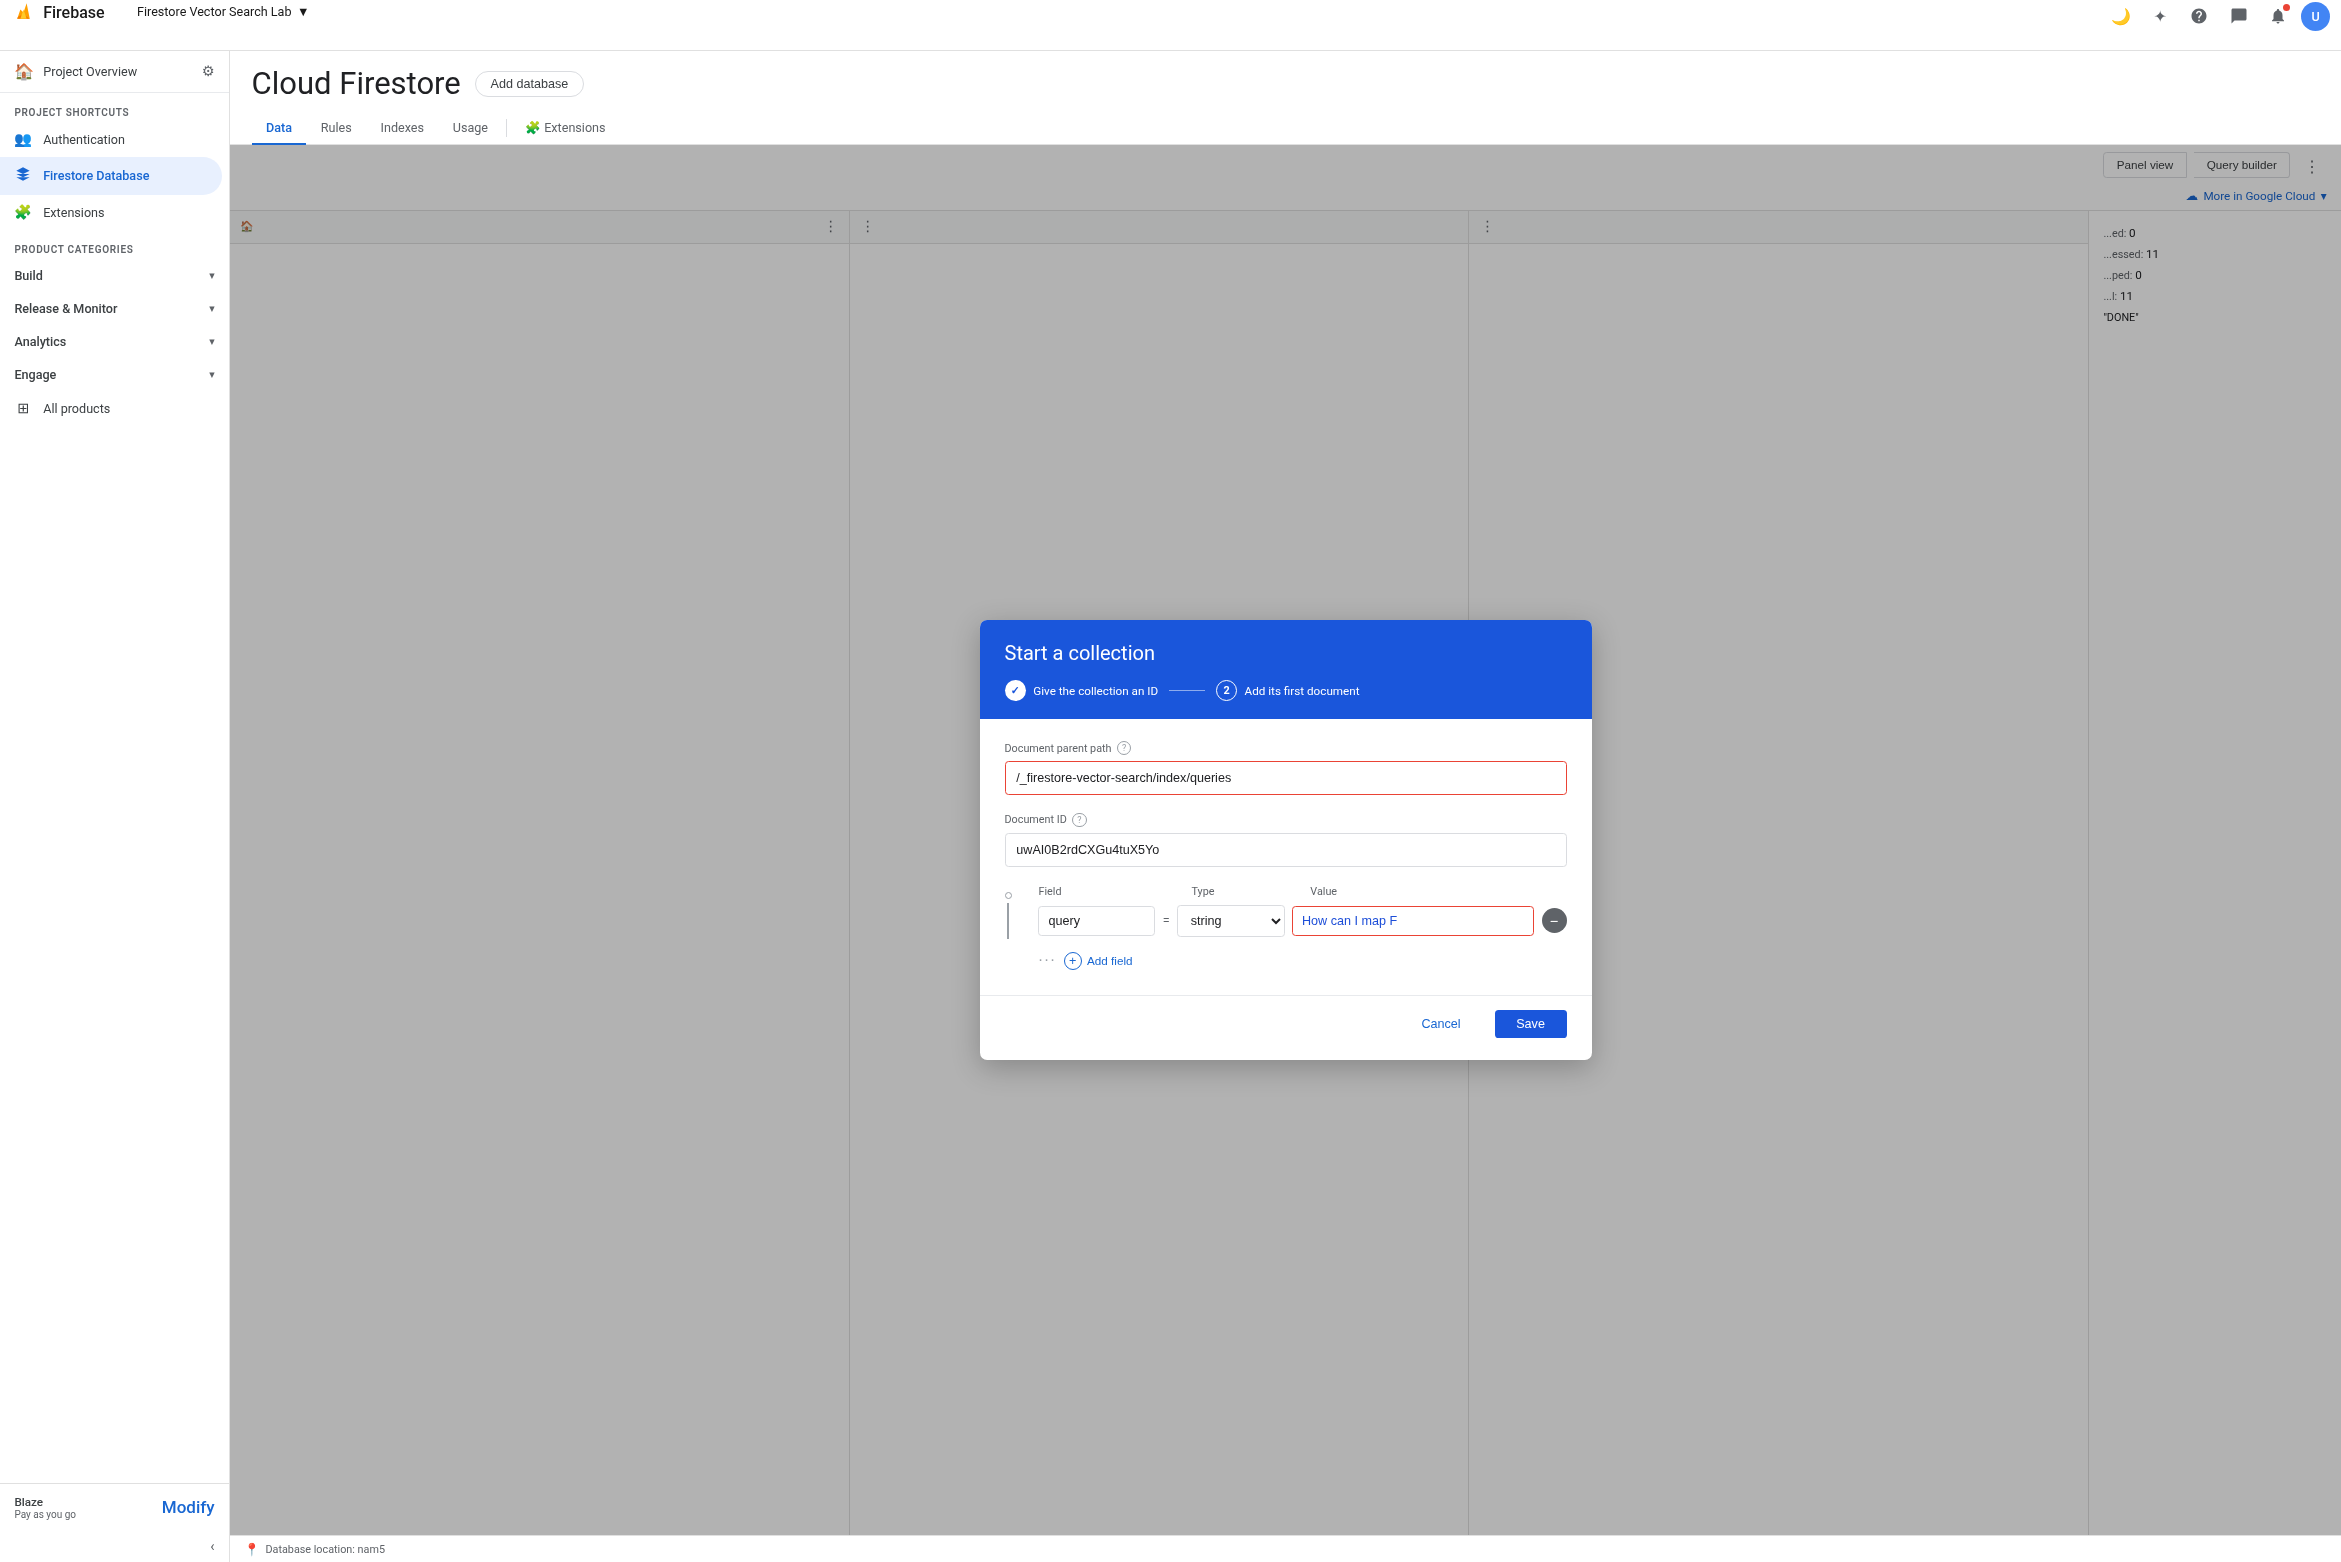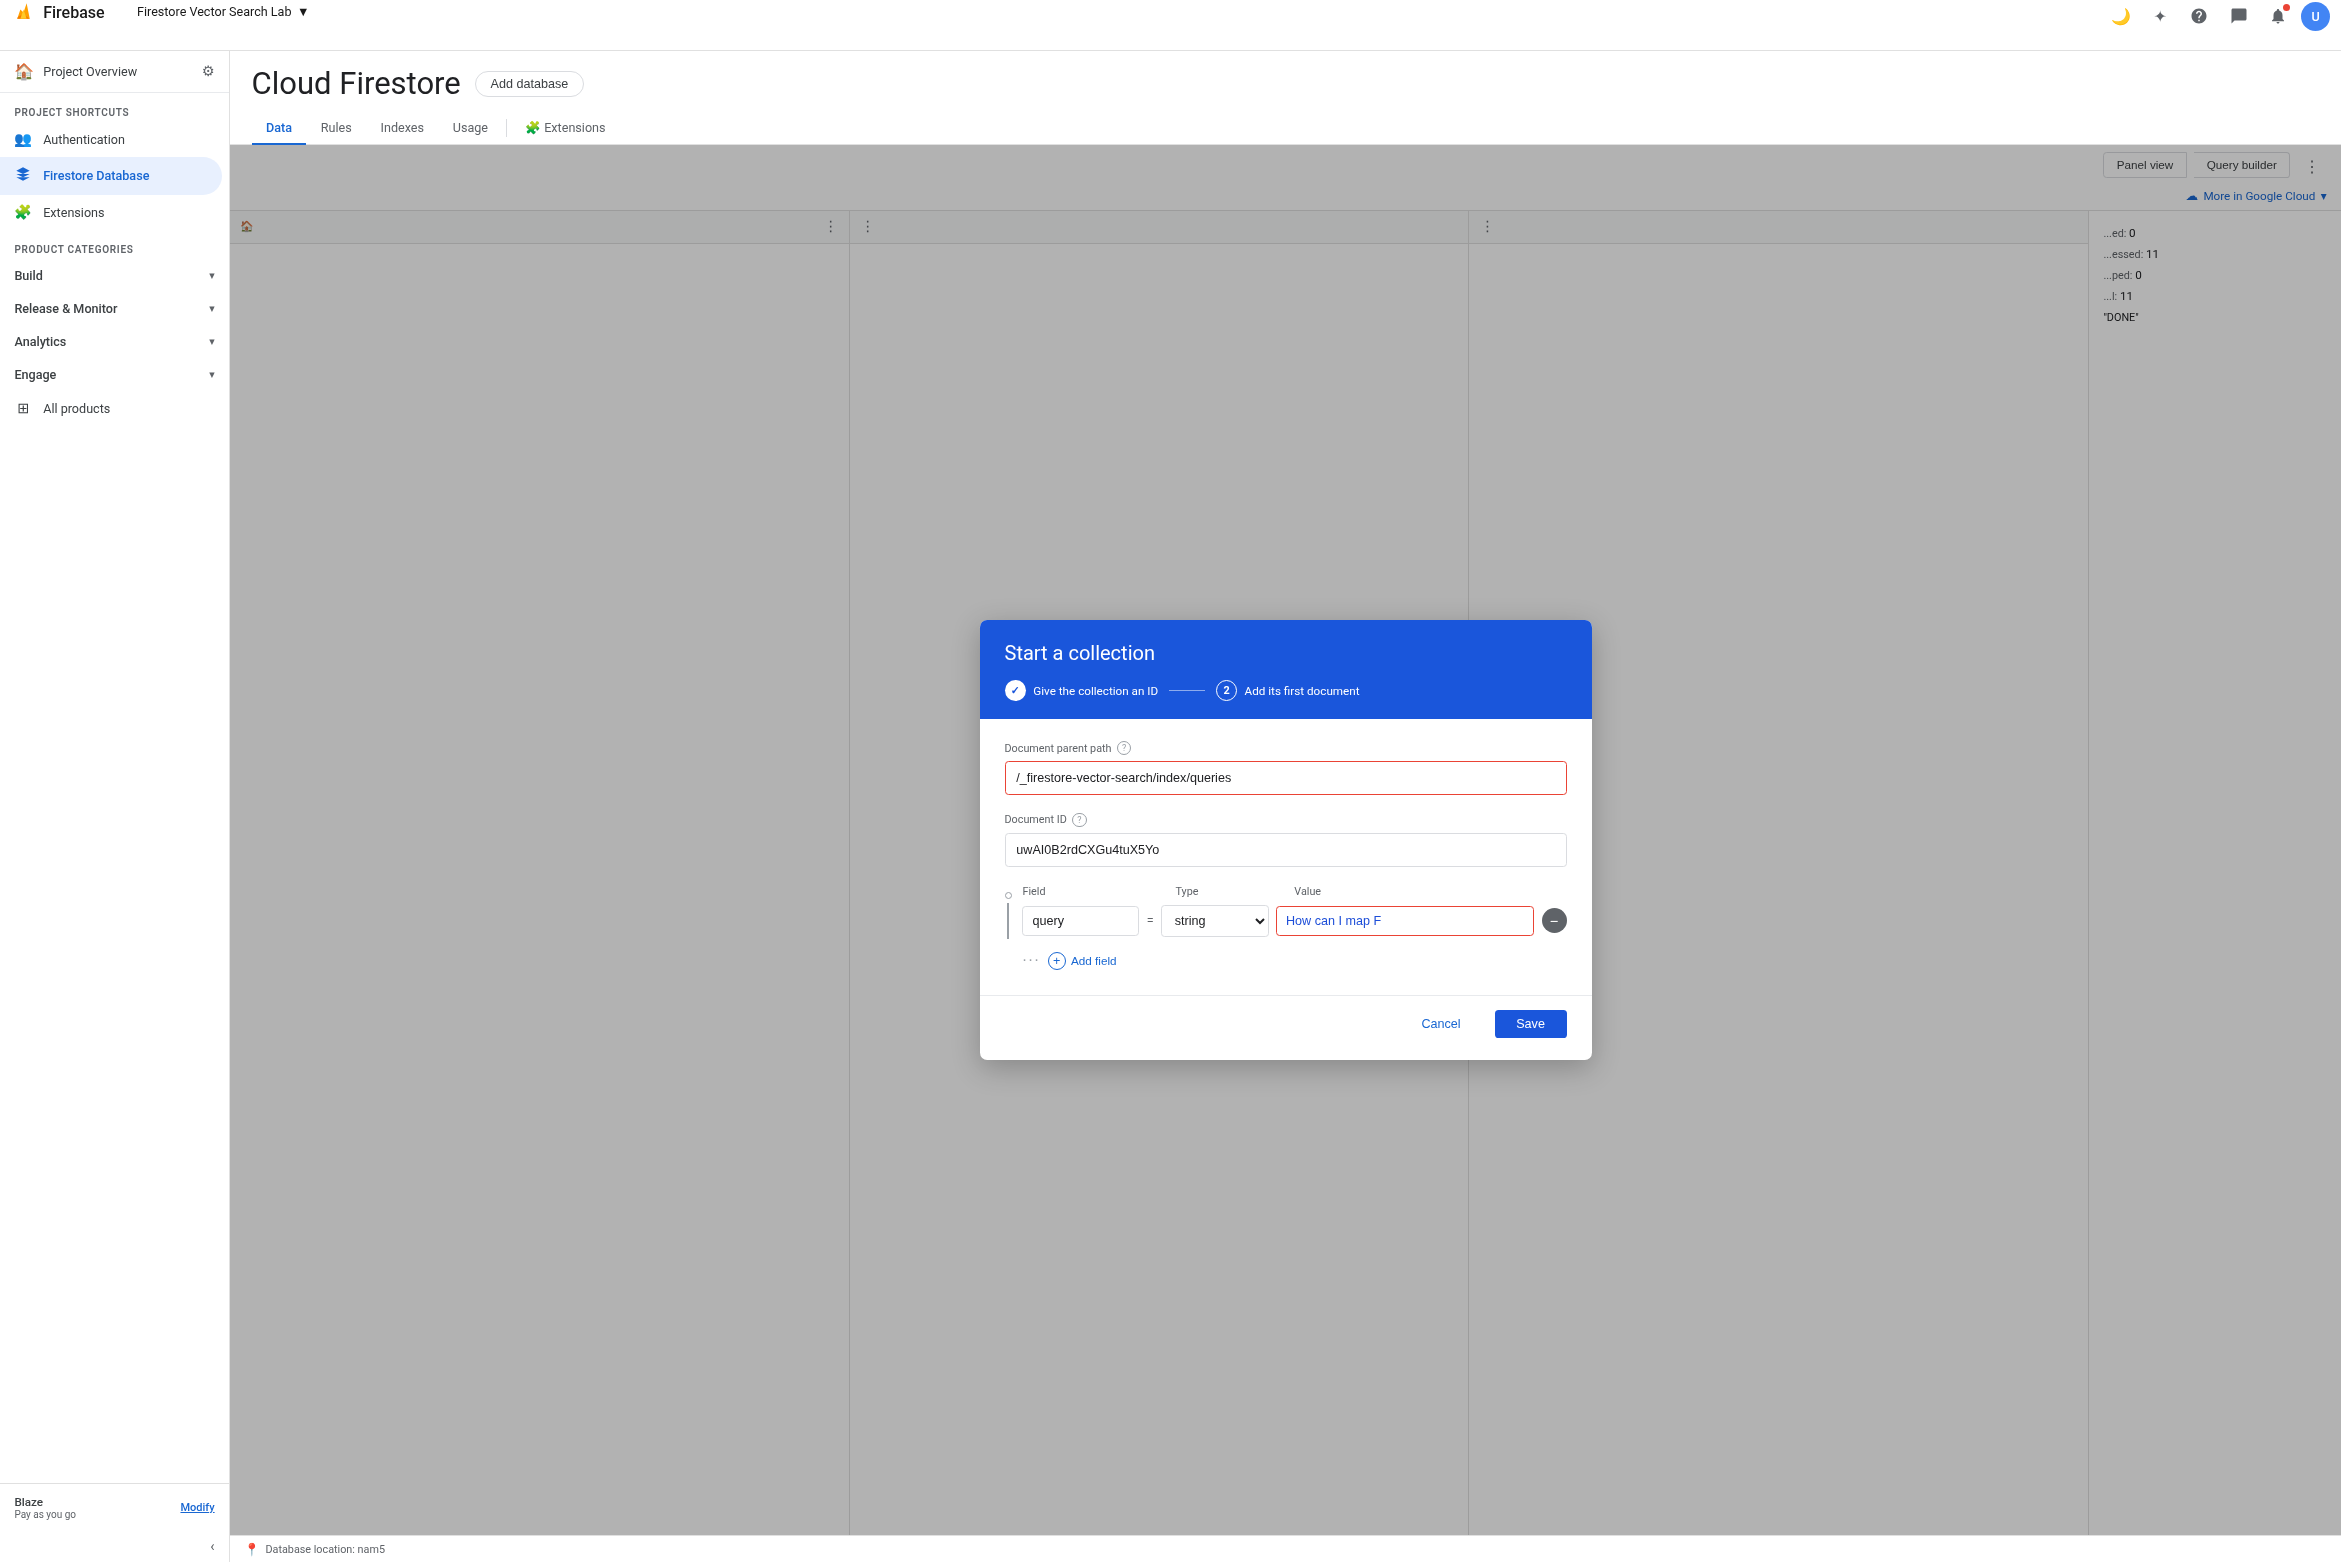--- a/index.html
+++ b/index.html
@@ -172,25 +172,24 @@
     }
     .blaze-plan {
       display: flex;
       align-items: center;
       justify-content: space-between;
     }
     .blaze-info { font-size: 11.7px; }
     .blaze-title { font-weight: 500; color: #3c4043; }
     .blaze-sub { font-size: 10px; color: #5f6368; }
     .modify-btn {
-      font-size: 11px;
+      font-size: 17px;
       color: #1967d2;
       cursor: pointer;
       font-weight: 500;
-      text-decoration: underline;
     }
     .sidebar-collapse {
       display: flex;
       align-items: center;
       justify-content: flex-end;
       padding: 7.2px 14.4px;
       cursor: pointer;
       color: #5f6368;
     }
 
@@ -486,21 +485,21 @@
       color: #202124;
       outline: none;
       background: #fff;
       margin-bottom: 18px;
     }
 
     
     .fields-section {
       display: flex;
       align-items: flex-start;
-      gap: 0;
+      gap: 16px;
     }
     .field-connector {
       display: flex;
       flex-direction: column;
       align-items: center;
       padding-top: 7.2px;
       margin-right: 10.8px;
     }
     .field-dot {
       width: 7.2px;

